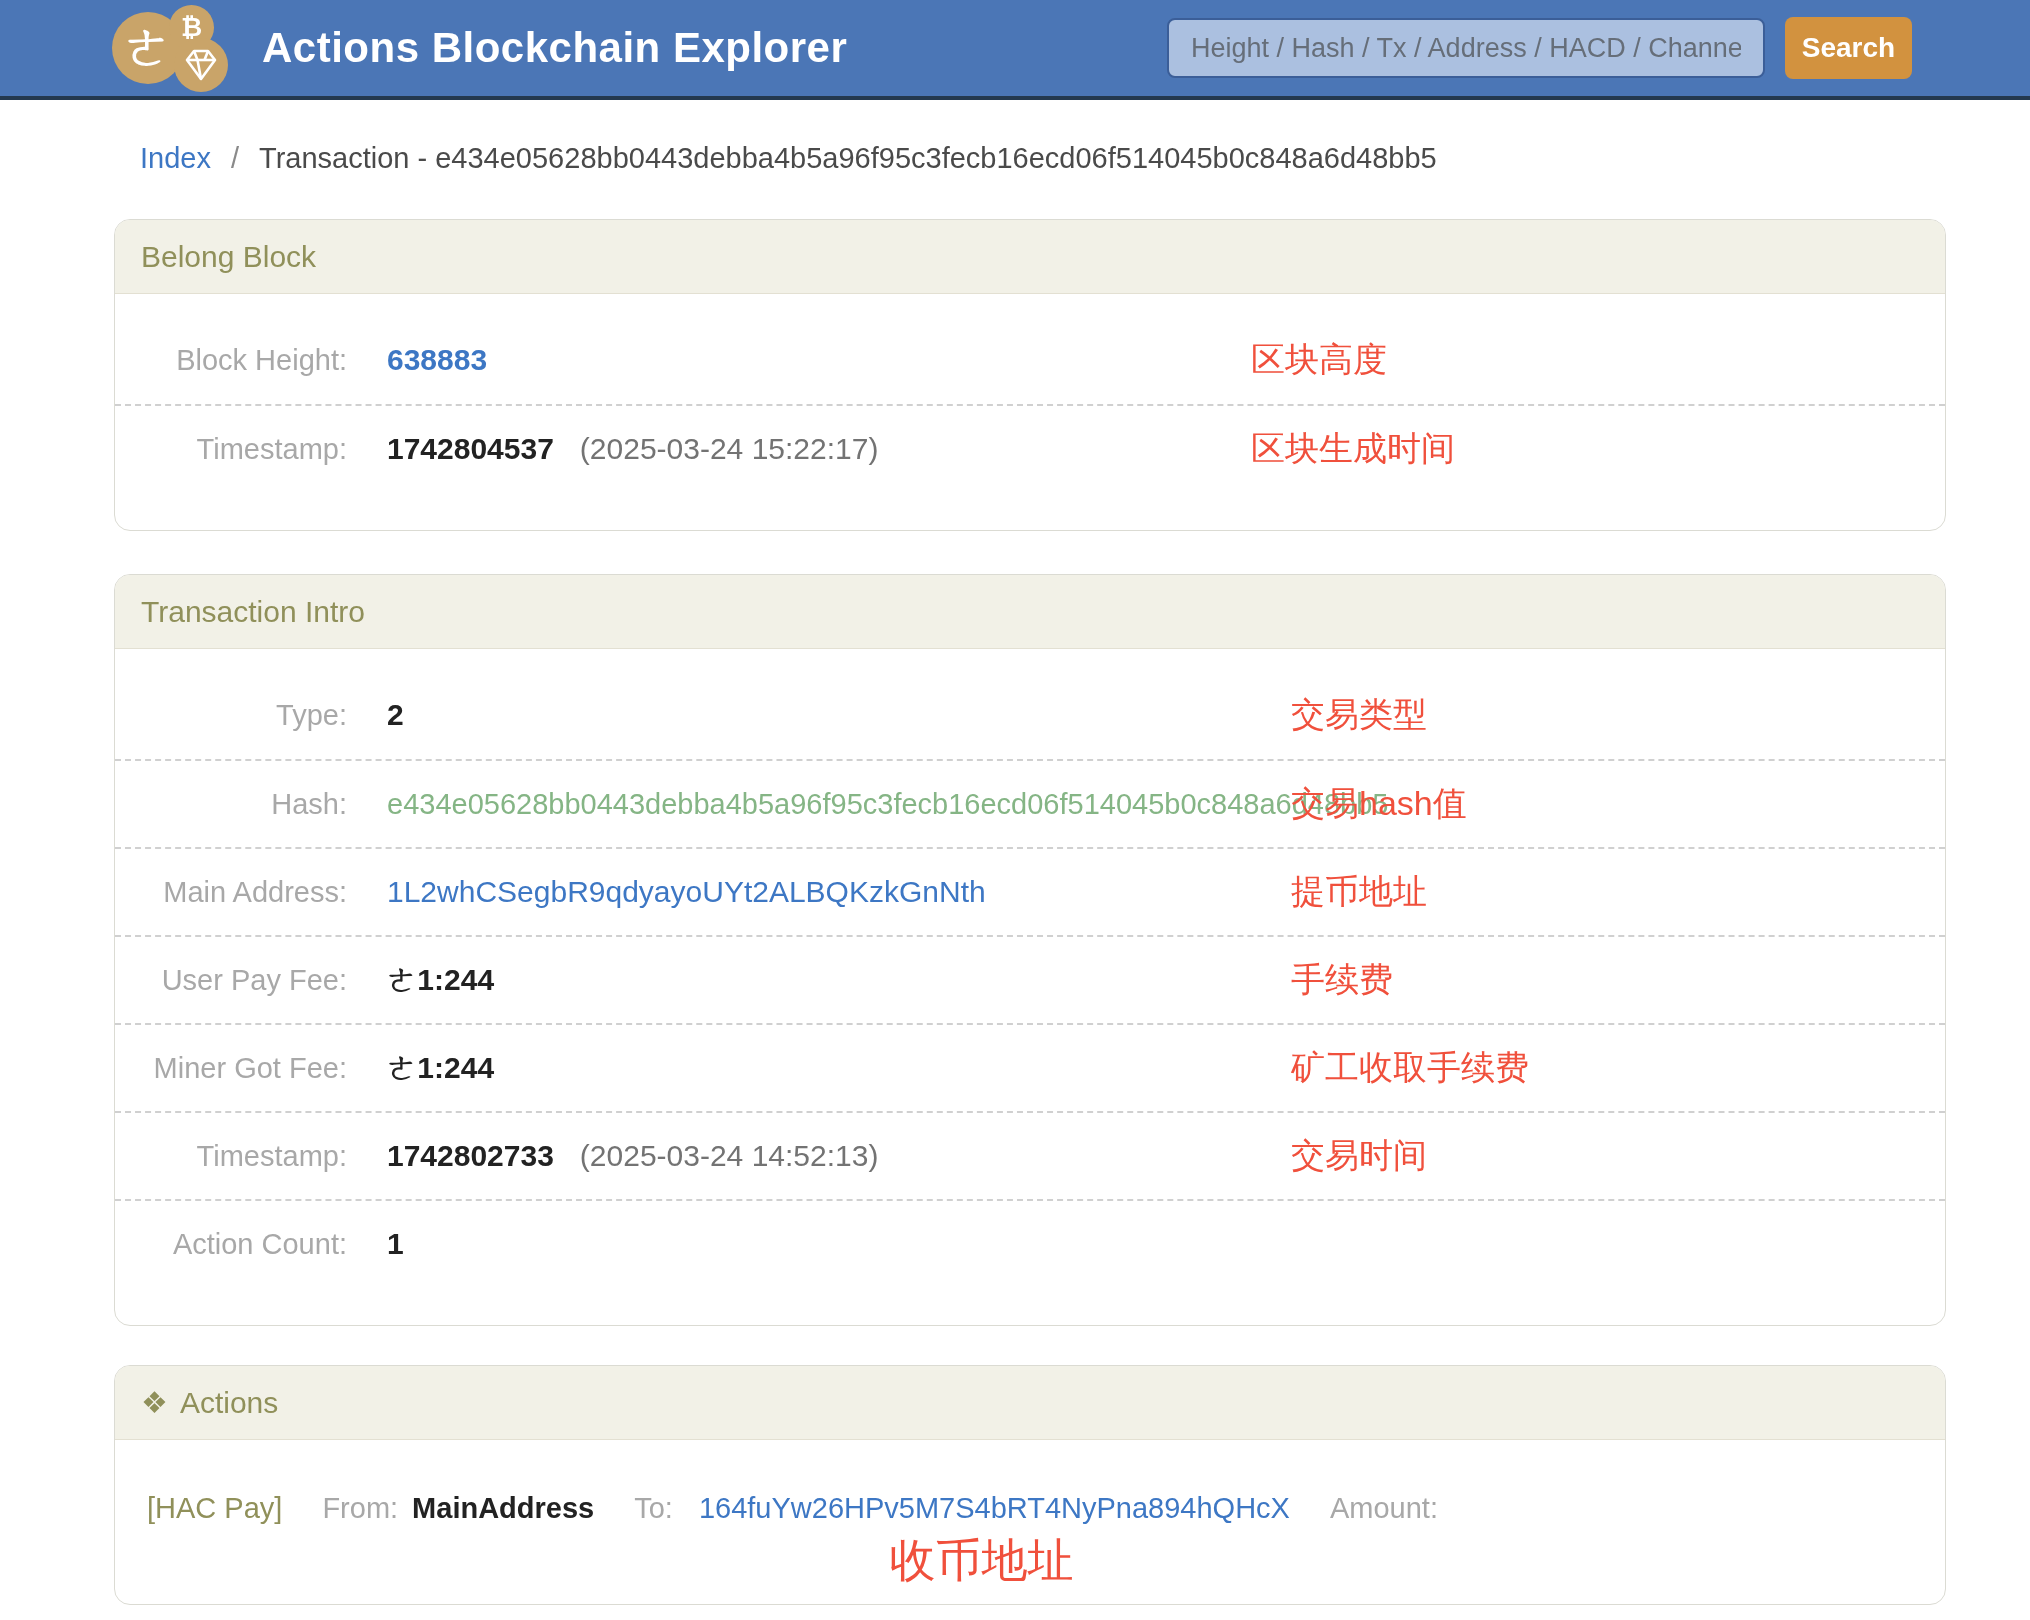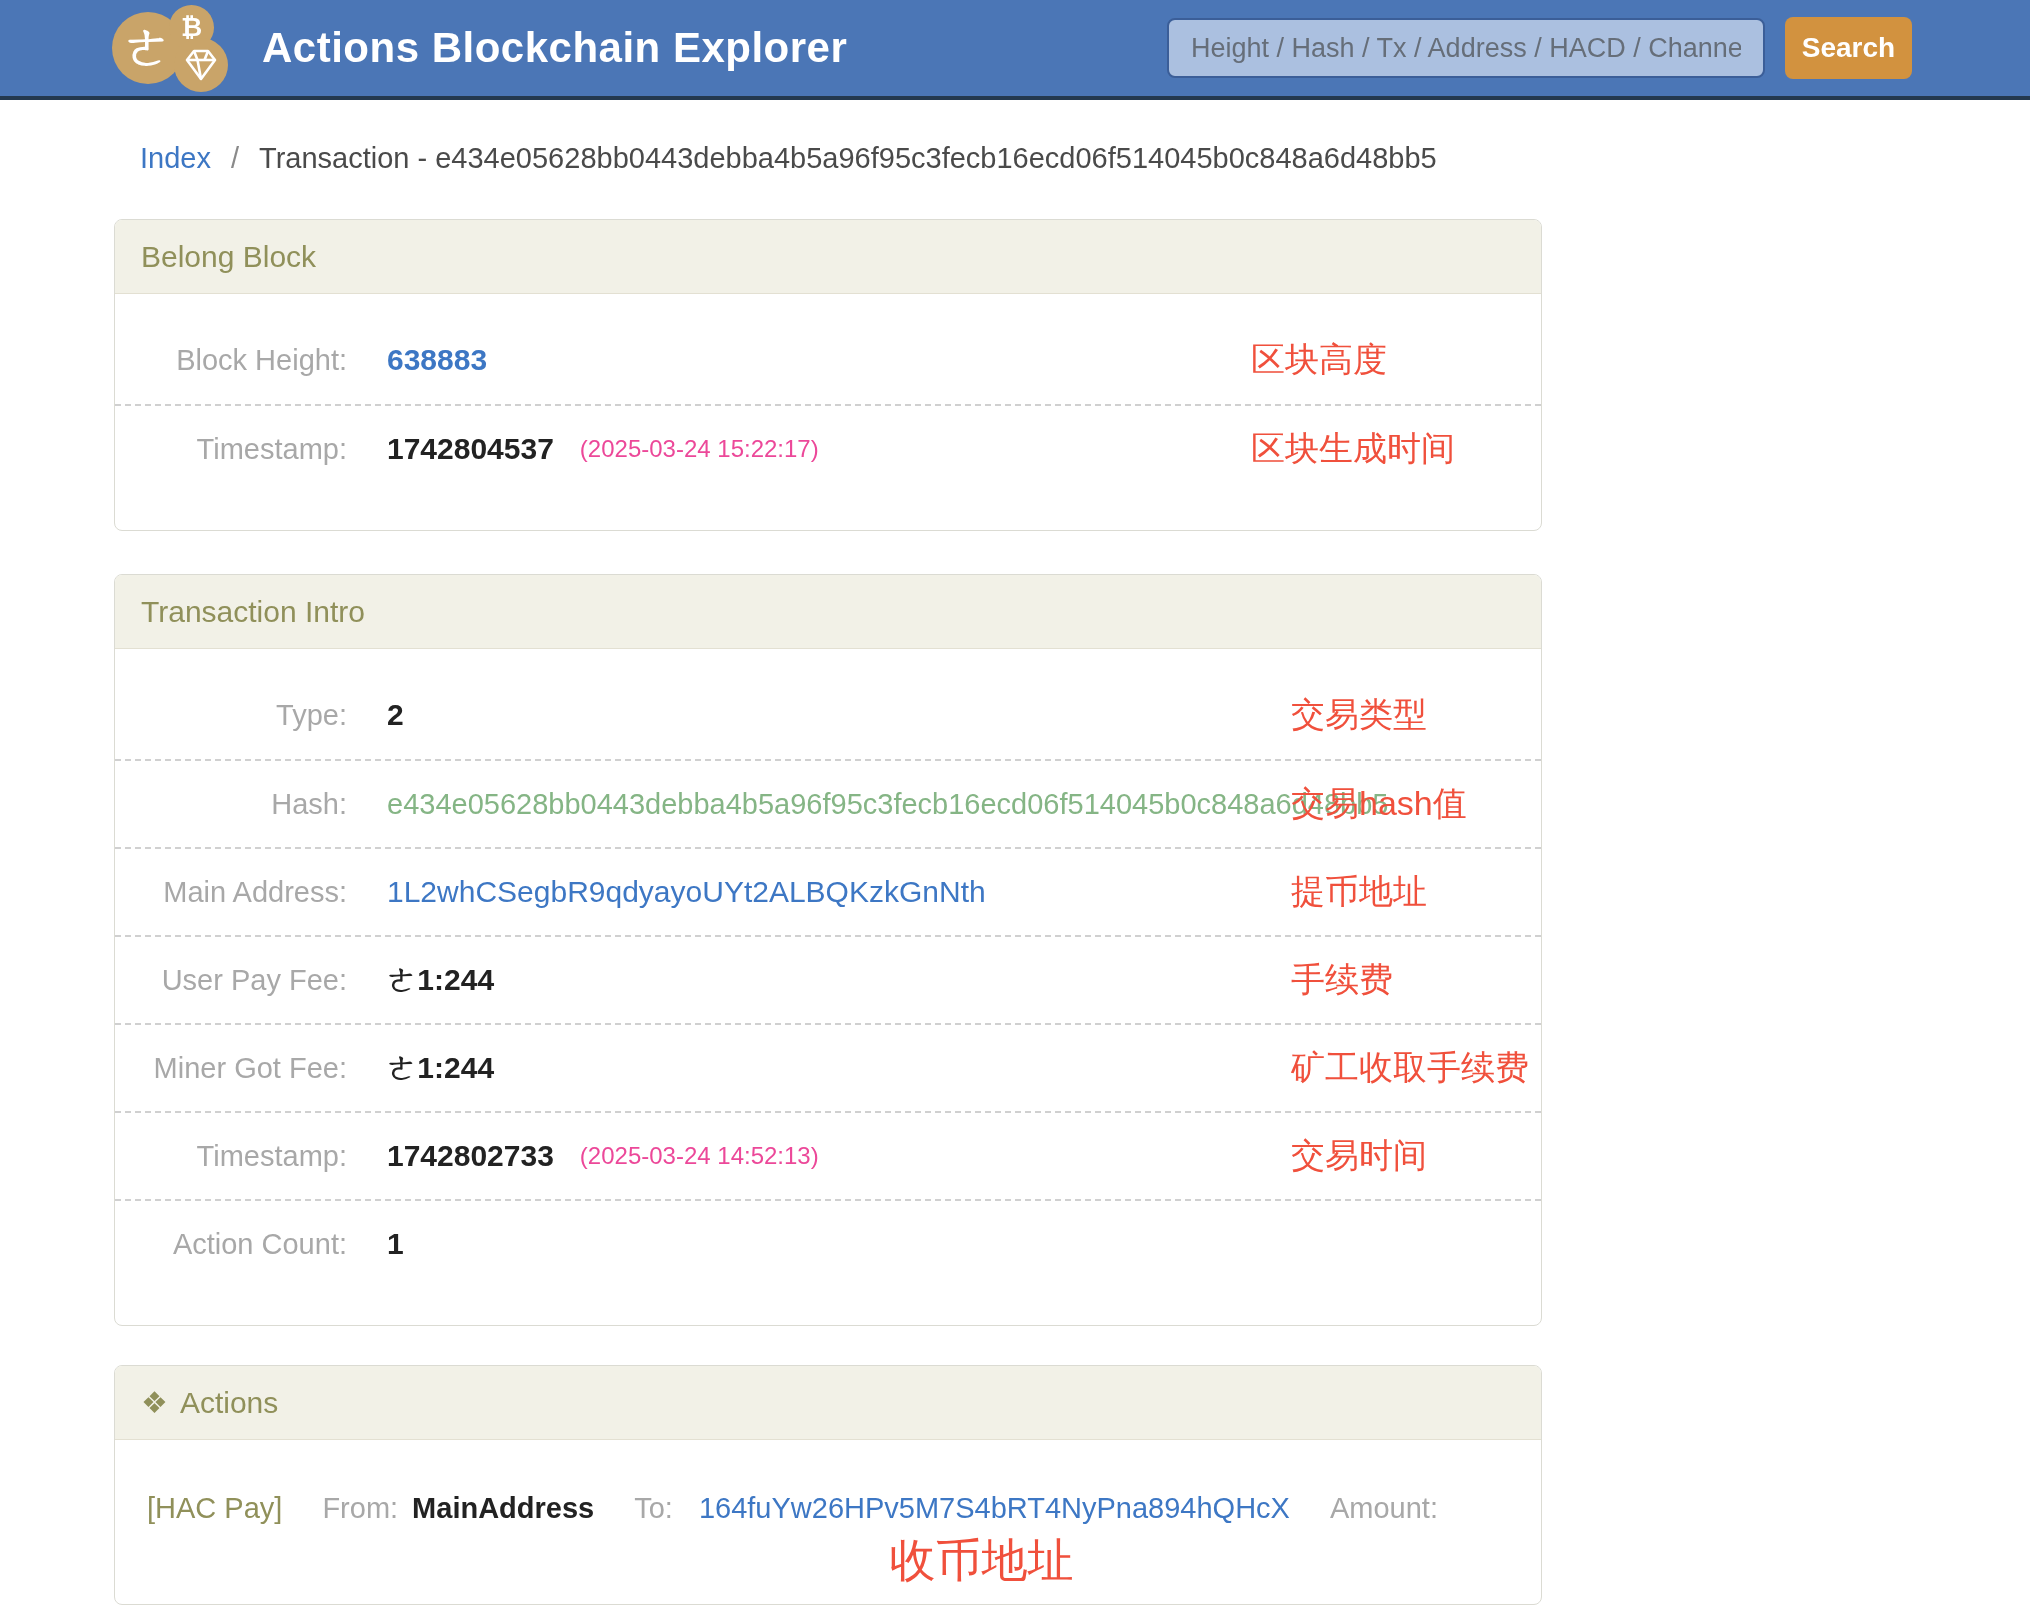--- a/index.html
+++ b/index.html
@@ -25,37 +25,37 @@
     color: #fff; font-size: 28px; font-weight: bold; cursor: pointer;
     font-family: "Liberation Sans", "DejaVu Sans", sans-serif; }
 
   
   .breadcrumb { margin: 42px 0 0 140px; display: flex; align-items: center; gap: 20px; font-size: 29px; }
   .breadcrumb a { color: #3d77c4; text-decoration: none; cursor: pointer; }
   .crumb-sep { color: #8a8a8a; }
   .crumb-current { color: #4a4a4a; }
 
   
-  .panel { width: 1428px; margin-left: 114px; border: 1px solid #dbdbd3; border-radius: 8px;
+  .panel { width: 1832px; margin-left: 114px; border: 1px solid #dbdbd3; border-radius: 16px;
     background: #fff; overflow: hidden; }
   .panel-belong { margin-top: 44px; }
   .panel-intro  { margin-top: 43px; }
   .panel-actions{ margin-top: 39px; }
   .panel-head { height: 74px; background: #f2f1e7; border-bottom: 1px solid #e3e0d2;
     display: flex; align-items: center; padding-left: 26px; font-size: 30px; color: #90905a; gap: 12px; }
   .panel-body { padding: 22px 0 38px 0; }
 
   .row { position: relative; display: flex; align-items: center; height: 88px; }
   .row + .row { border-top: 2px dashed #d0d0d0; }
   .lbl { width: 232px; flex-shrink: 0; text-align: right; color: #a8a8a8; font-size: 29px; }
   .val { margin-left: 40px; font-size: 30px; color: #222; font-weight: 600; text-decoration: none; }
   .val.link { color: #3d77c4; cursor: pointer; }
   .val.addr { color: #3d77c4; font-weight: 400; cursor: pointer; }
   .val.green { color: #85b585; font-weight: 400; font-size: 29px; }
-  .date { margin-left: 26px; color: #ec4899; font-size: 24px; }
+  .date { margin-left: 26px; color: #737373; font-size: 30px; }
   .anno { position: absolute; left: 1176px; color: #f0503c; font-size: 34px; white-space: nowrap; }
   .panel-belong .anno { left: 1136px; }
 
   
   .action-line { display: flex; align-items: flex-start; padding: 48px 0 0 32px; font-size: 29px; }
   .action-line > * { line-height: 40px; }
   .tag { color: #90905a; }
   .albl { color: #a8a8a8; margin-left: 40px; }
   .aval { margin-left: 26px; color: #222; text-decoration: none; }
   .aval.bold { font-weight: bold; margin-left: 14px; }

